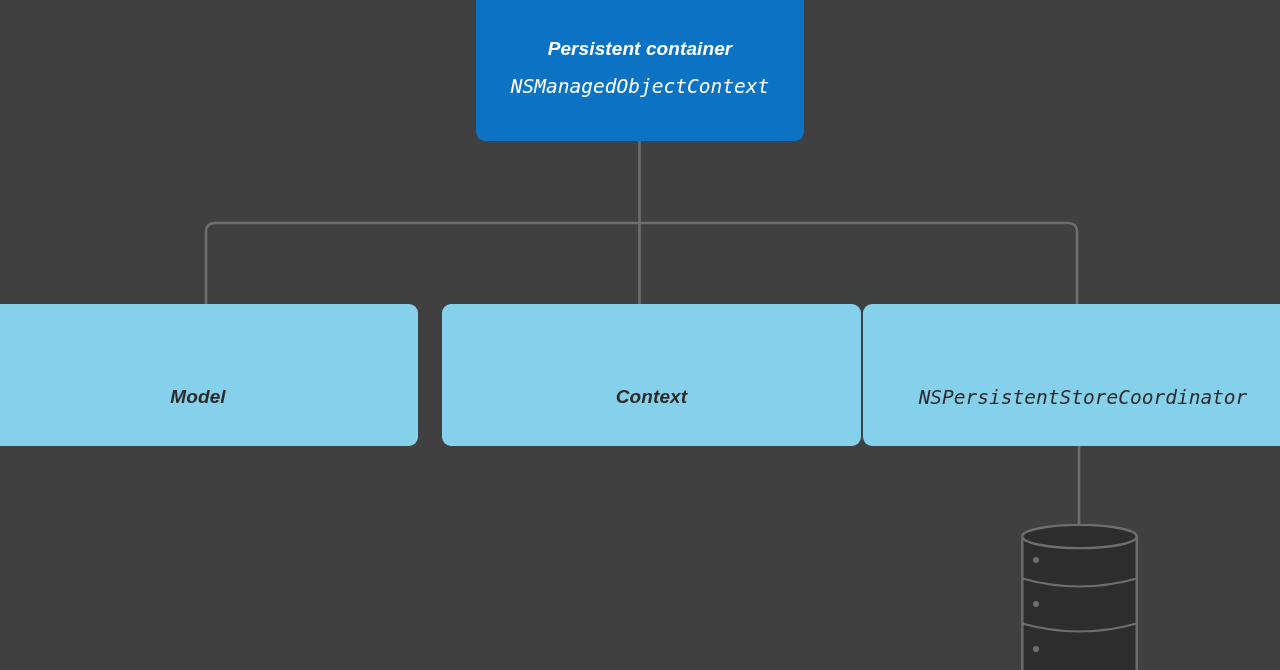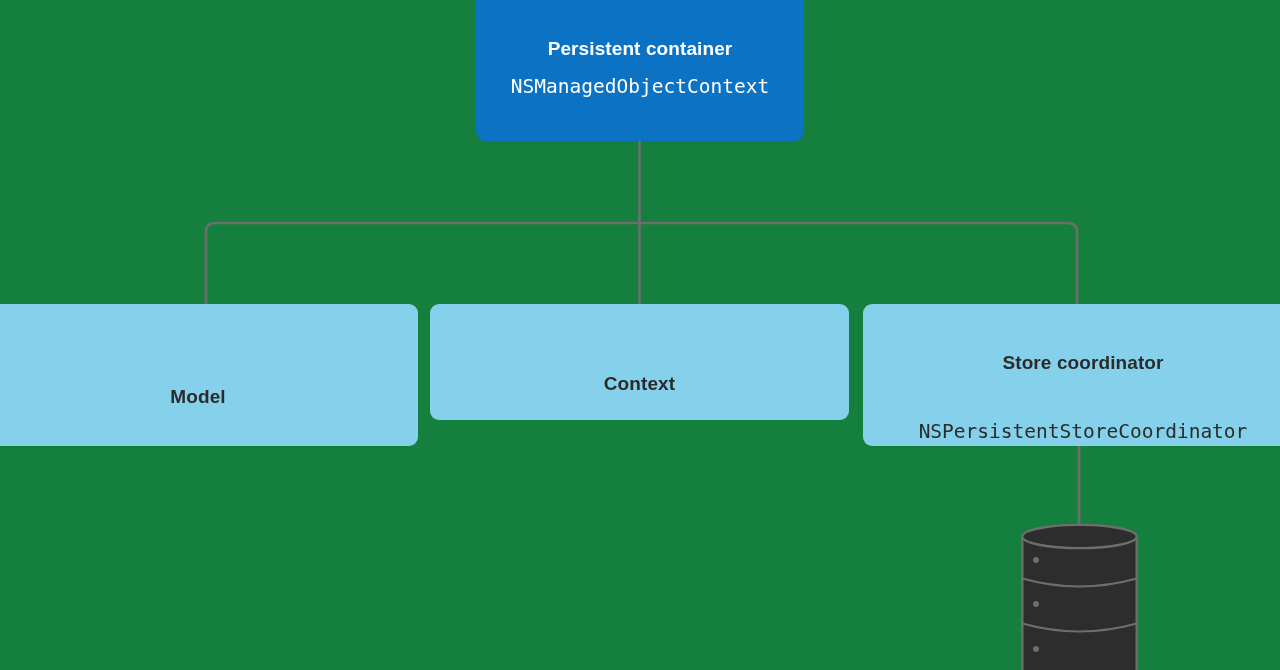--- a/index.html
+++ b/index.html
@@ -8,22 +8,23 @@
     padding: 0;
     background: #000000;
   }
   body {
     font-family: "Liberation Sans", sans-serif;
   }
   #canvas {
     position: relative;
     width: 1280px;
     height: 670px;
-    background: #15803d;
+    background: #404040;
     overflow: hidden;
+    font-style: italic;
   }
 
   
   .connector-layer {
     position: absolute;
     left: 0;
     top: 0;
     width: 1280px;
     height: 670px;
     pointer-events: none;
@@ -83,24 +84,24 @@
     border-top-right-radius: 0;
     padding-top: 26px;
   }
   #node-model {
     left: -22px;
     top: 304px;
     width: 440px;
     height: 142px;
   }
   #node-context {
-    left: 430px;
+    left: 442px;
     top: 304px;
     width: 419px;
-    height: 116px;
+    height: 142px;
   }
   #node-store-coordinator {
     left: 863px;
     top: 304px;
     width: 440px;
     height: 142px;
   }
 
   
   #database {
@@ -135,21 +136,20 @@
 
   <div class="node node--secondary" id="node-model">
     <div class="title">Model</div>
   </div>
 
   <div class="node node--secondary" id="node-context">
     <div class="title">Context</div>
   </div>
 
   <div class="node node--secondary" id="node-store-coordinator">
-    <div class="title">Store coordinator</div>
     <div class="subtitle">NSPersistentStoreCoordinator</div>
   </div>
 
   <svg id="database" viewBox="0 0 117 150" width="117" height="150" aria-hidden="true">
 
     <path d="M 1.3 12.5
              L 1.3 149
              L 115.7 149
              L 115.7 12.5 Z" fill="#2D2D2D"></path>
 

